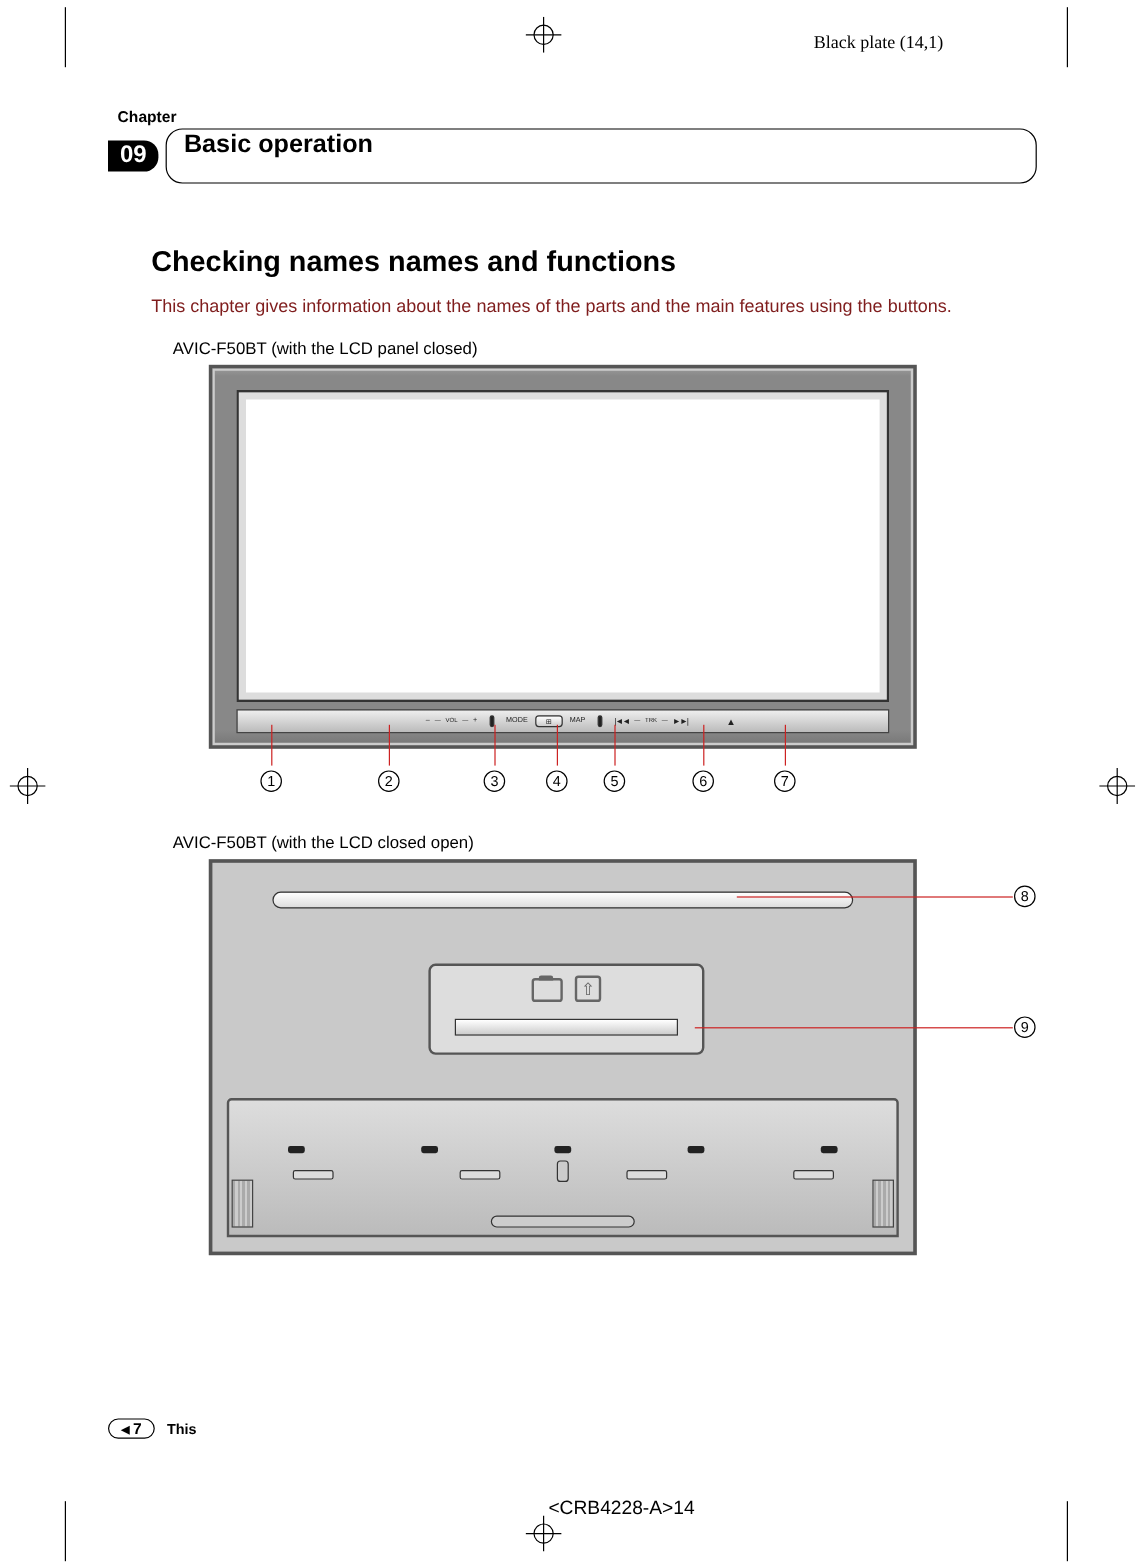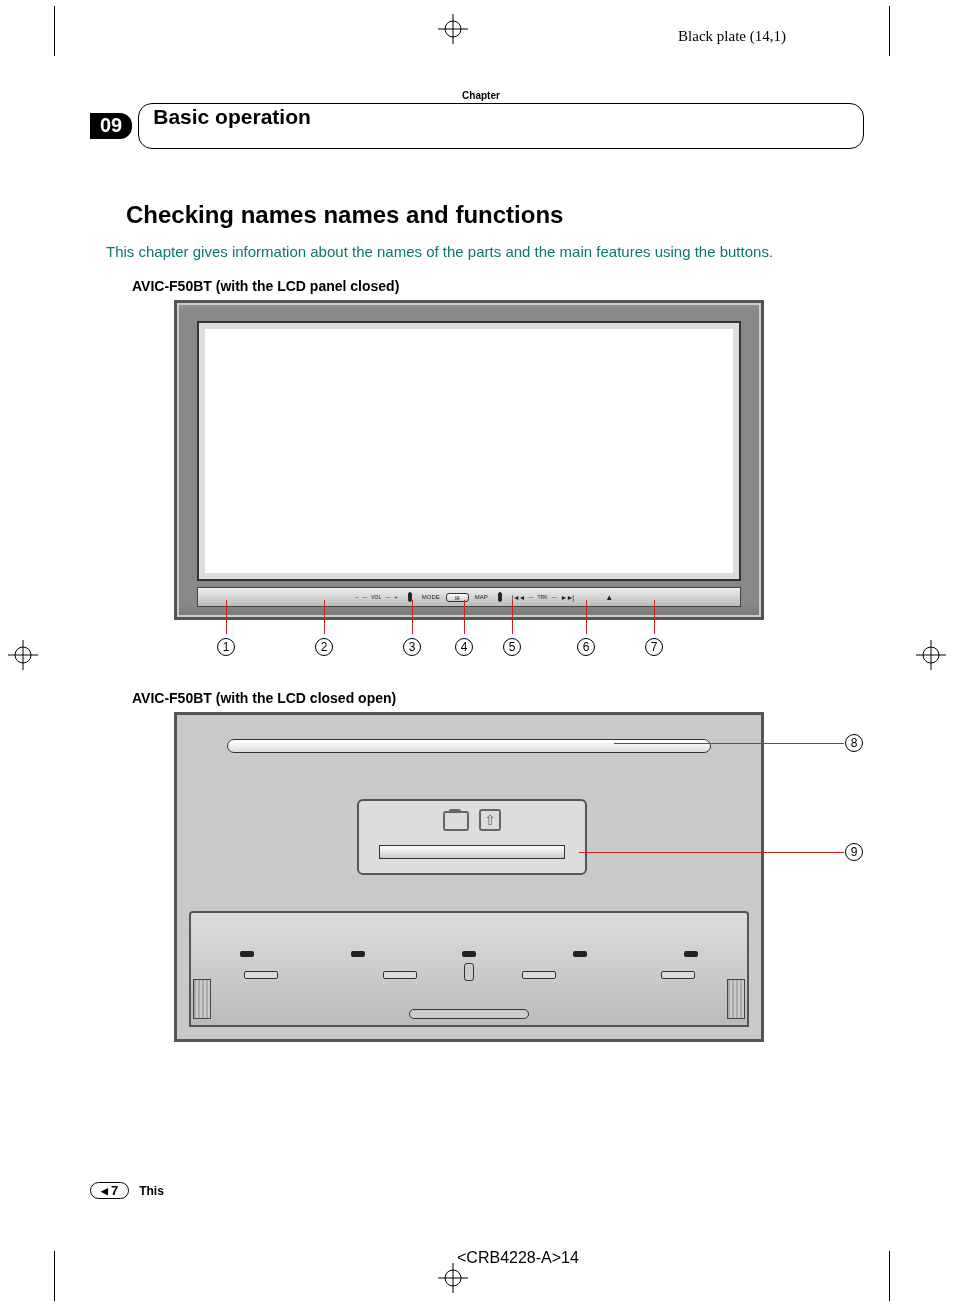--- a/index.html
+++ b/index.html
@@ -23,25 +23,24 @@
   }
 
   .content {
     position: absolute;
     left: 90px;
     top: 90px;
     width: 774px;
   }
 
   .chapter-word {
-    font-size: 10px;
+    font-size: 13px;
     font-weight: bold;
     margin-left: 8px;
     margin-bottom: 2px;
-    text-align: center;
   }
   .chapter-row {
     display: flex;
     align-items: center;
   }
   .chapter-badge {
     background: #000;
     color: #fff;
     font-weight: bold;
     font-size: 20px;
@@ -64,29 +63,29 @@
   .section-title {
     font-weight: bold;
     font-size: 24px;
     font-family: Verdana, Arial, sans-serif;
     margin-top: 52px;
     margin-left: 36px;
   }
   .intro-text {
     font-size: 15px;
     margin-top: 14px;
-    margin-left: 16px;
-    color: #0f766e;
+    margin-left: 36px;
+    color: #7f1d1d;
   }
 
   .device-label {
-    font-weight: bold;
+    font-weight: normal;
     font-size: 14px;
     margin-top: 18px;
-    margin-left: 42px;
+    margin-left: 54px;
   }
 
   .figure-wrap {
     margin-top: 6px;
     margin-left: 84px;
     position: relative;
   }
   .figure-closed { width: 590px; height: 360px; position: relative; }
   .figure-open-row { display: flex; align-items: flex-start; }
   .figure-open { width: 590px; height: 330px; position: relative; flex-shrink: 0; }

